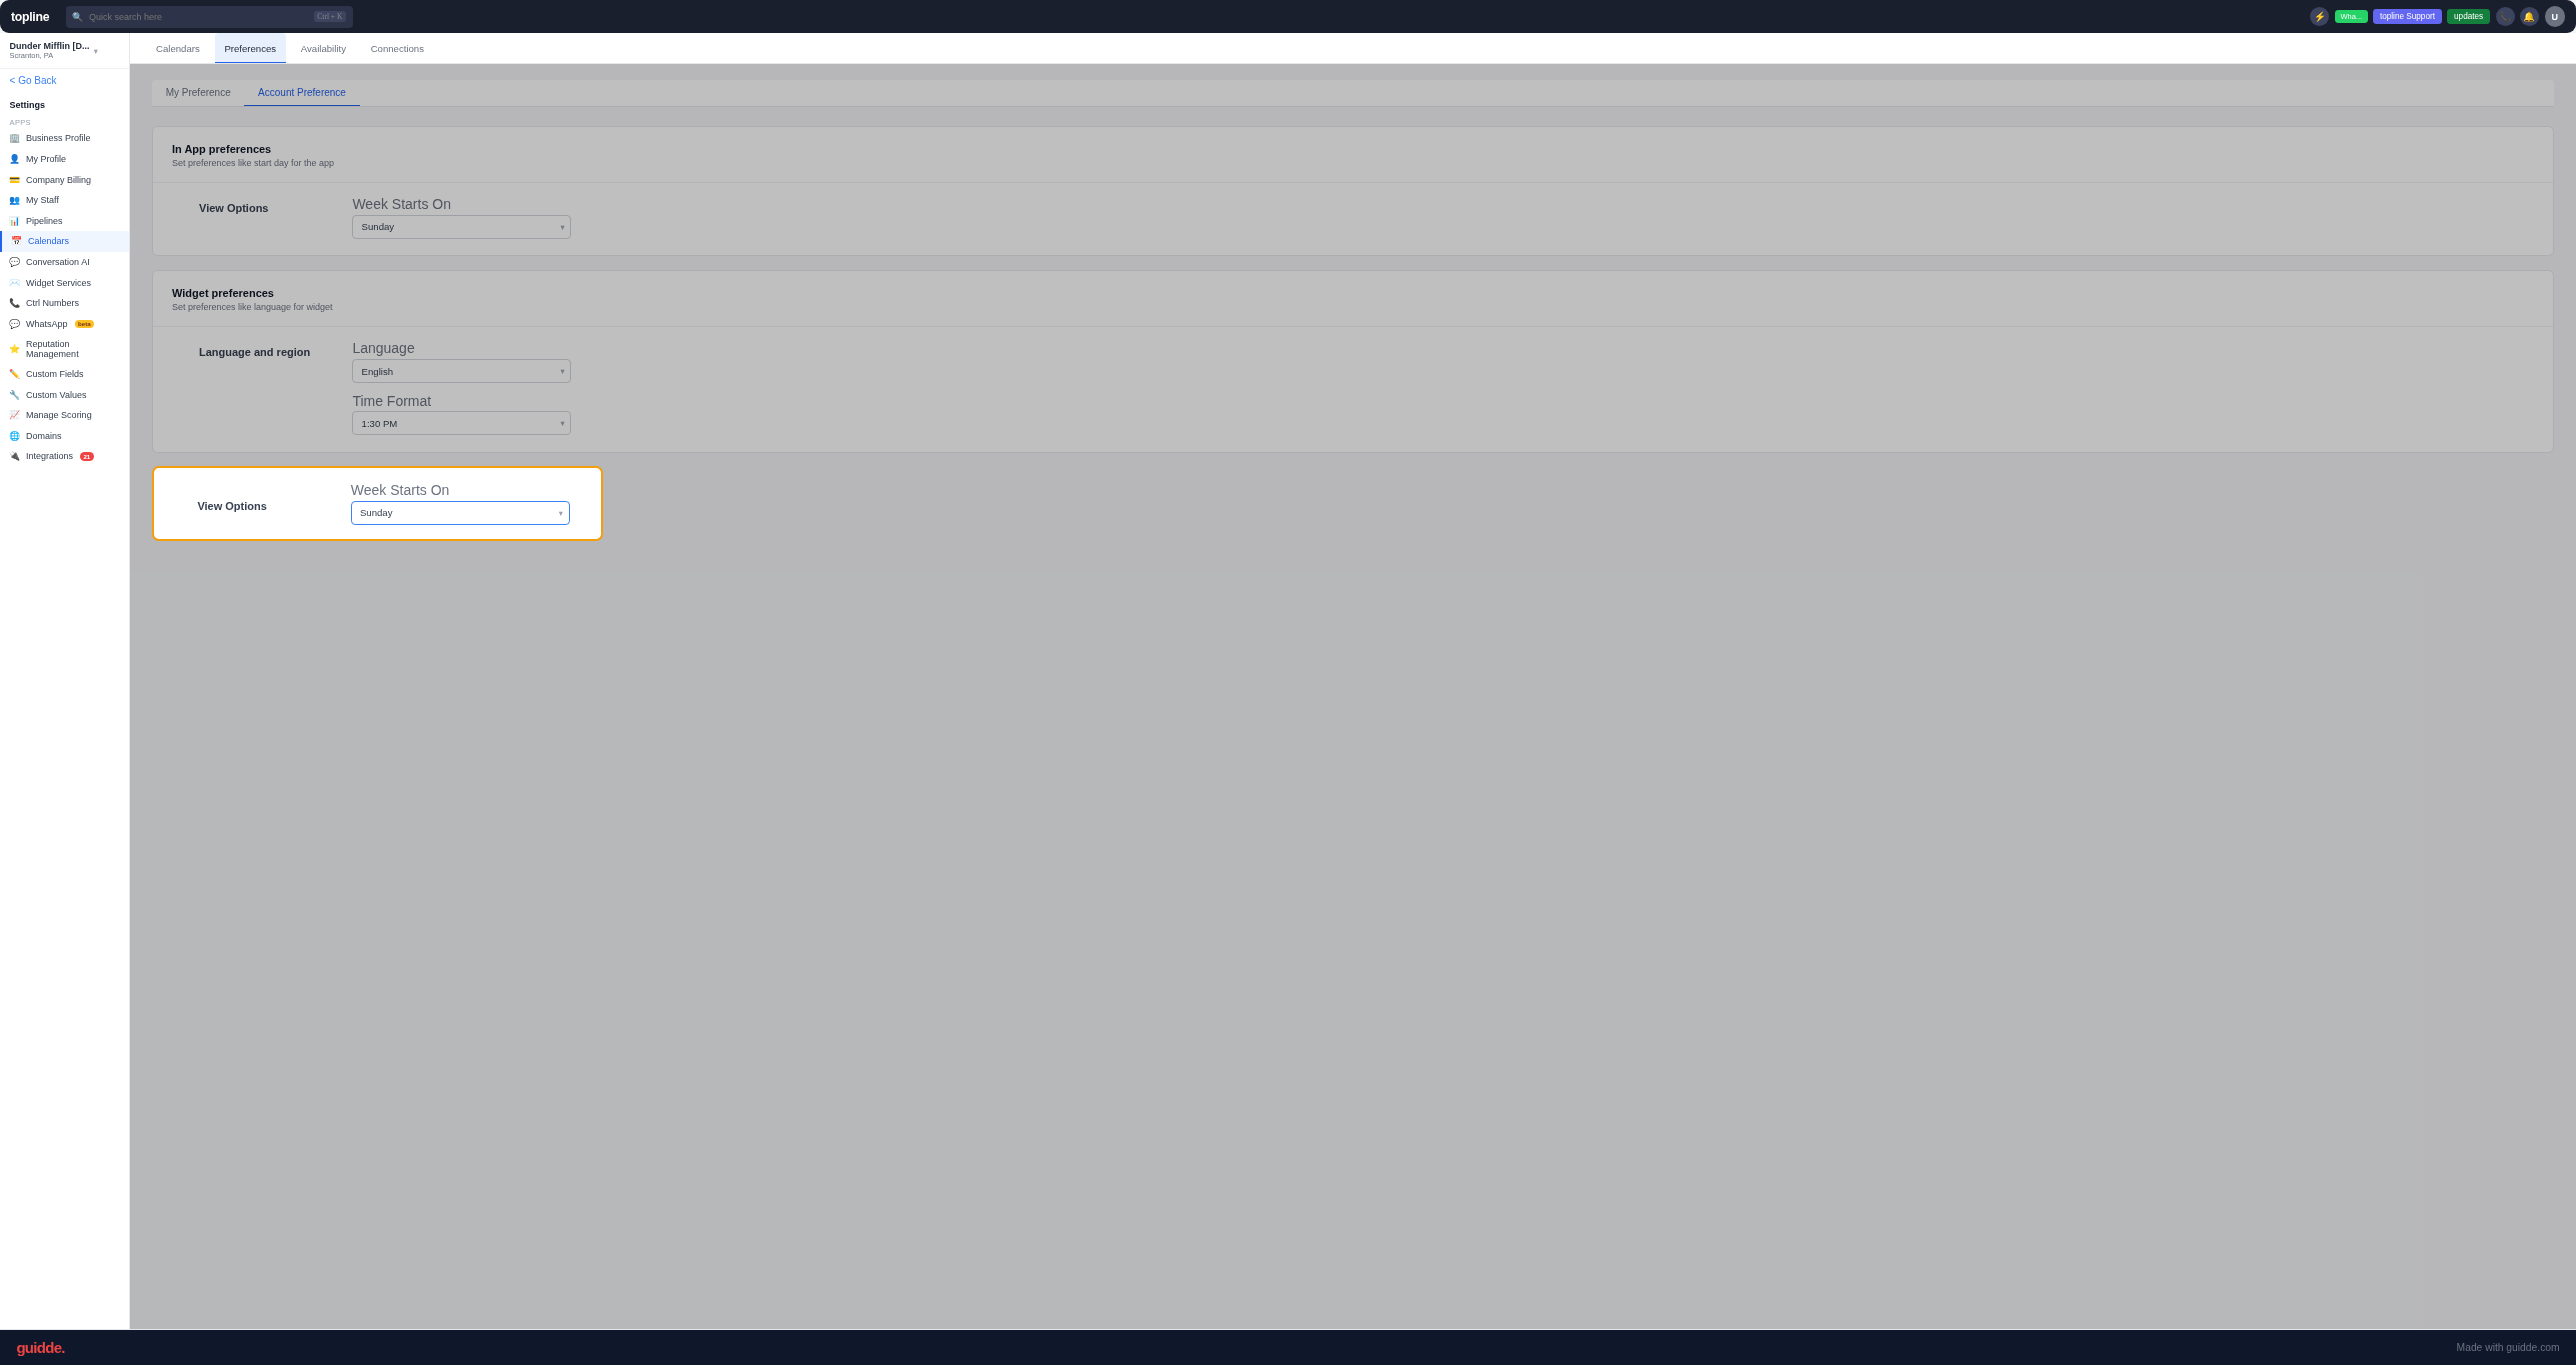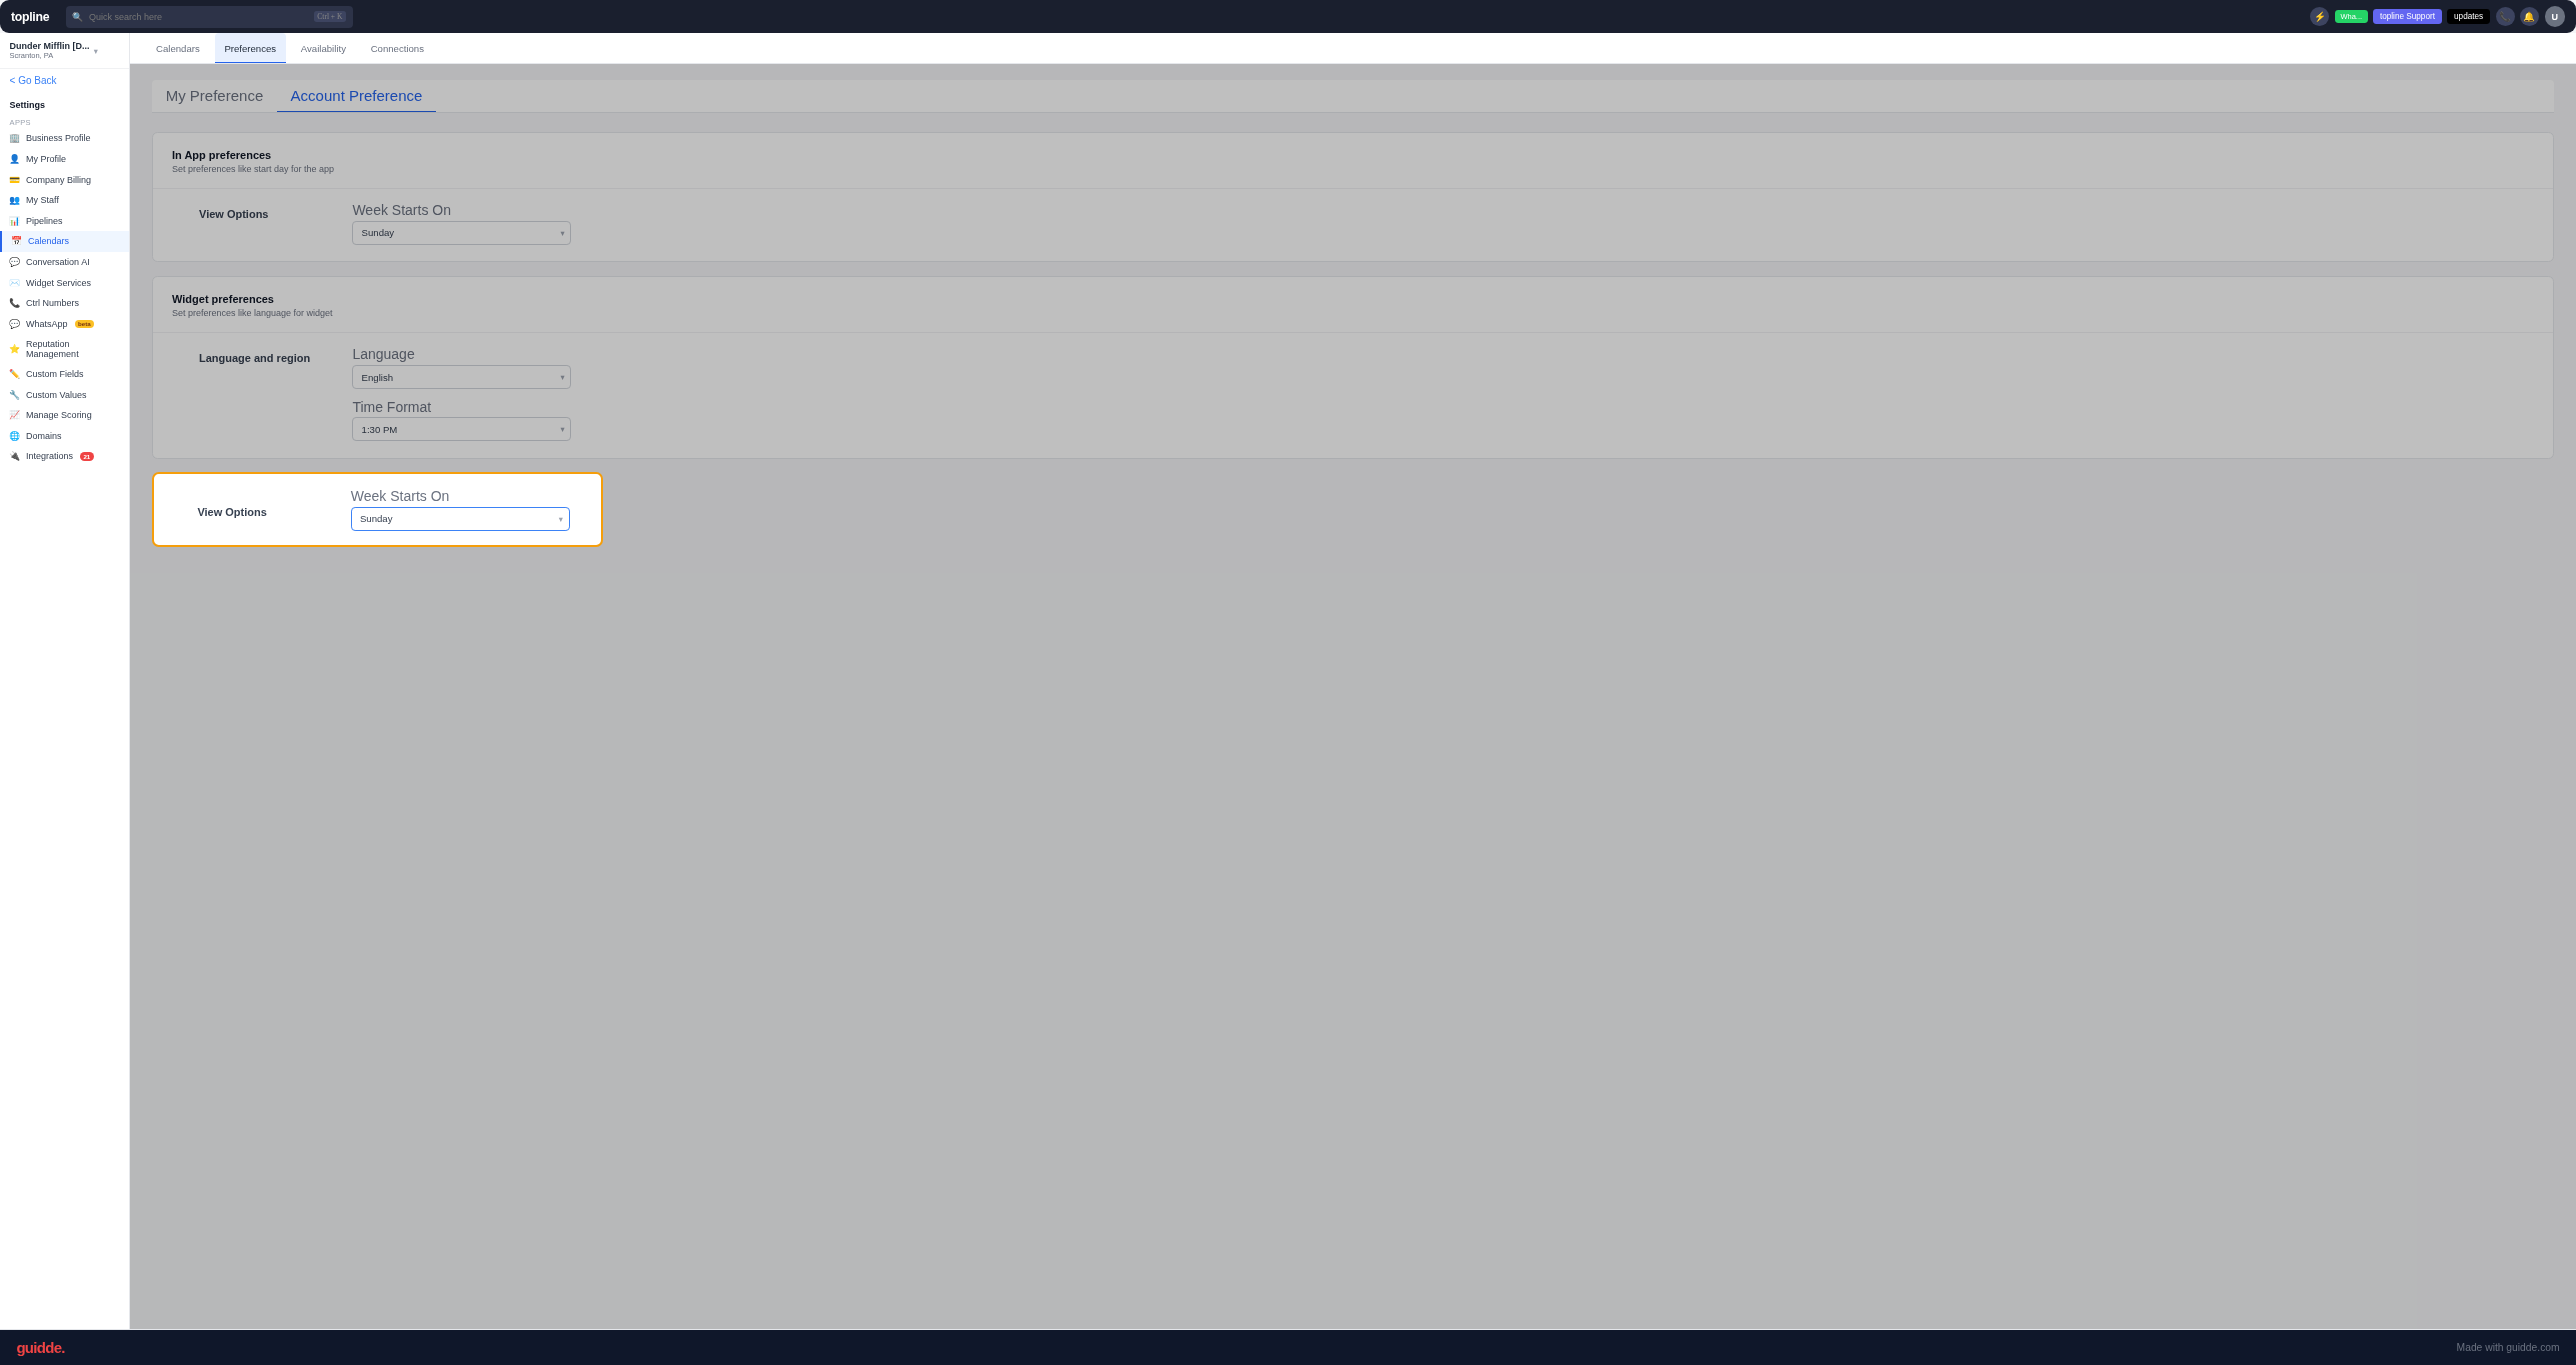--- a/index.html
+++ b/index.html
@@ -67,21 +67,21 @@
       border-radius: 3.4px;
       padding: 2.7px 6.8px;
       font-size: 8.2px;
       cursor: pointer;
       display: flex;
       align-items: center;
       gap: 2.7px;
     }
     .topnav-btn.whatsapp { background: #25d366; font-size: 7.5px; padding: 2.1px 5.5px; }
     .topnav-btn.support { background: #6366f1; }
-    .topnav-btn.updates { background: #000000; }
+    .topnav-btn.updates { background: #15803d; }
     .topnav-icon {
       width: 19px; height: 19px;
       border-radius: 50%;
       background: #3d4460;
       display: flex; align-items: center; justify-content: center;
       color: #ccc; font-size: 9.6px; cursor: pointer;
     }
     .topnav-avatar {
       width: 20.5px; height: 20.5px;
       border-radius: 50%;
@@ -241,21 +241,21 @@
       display: flex;
       gap: 0;
       border-bottom: 0.7px solid #e5e7eb;
       margin-bottom: 19px;
       background: #fff;
       padding: 0 0;
       border-radius: 4.1px 4.1px 0 0;
     }
     .sub-tab {
       padding: 6.8px 13.7px;
-      font-size: 15px;
+      font-size: 10px;
       color: #6b7280;
       cursor: pointer;
       border-bottom: 1.4px solid transparent;
     }
     .sub-tab.active {
       color: #2563eb;
       border-bottom: 1.4px solid #2563eb;
       font-weight: 500;
     }
 

